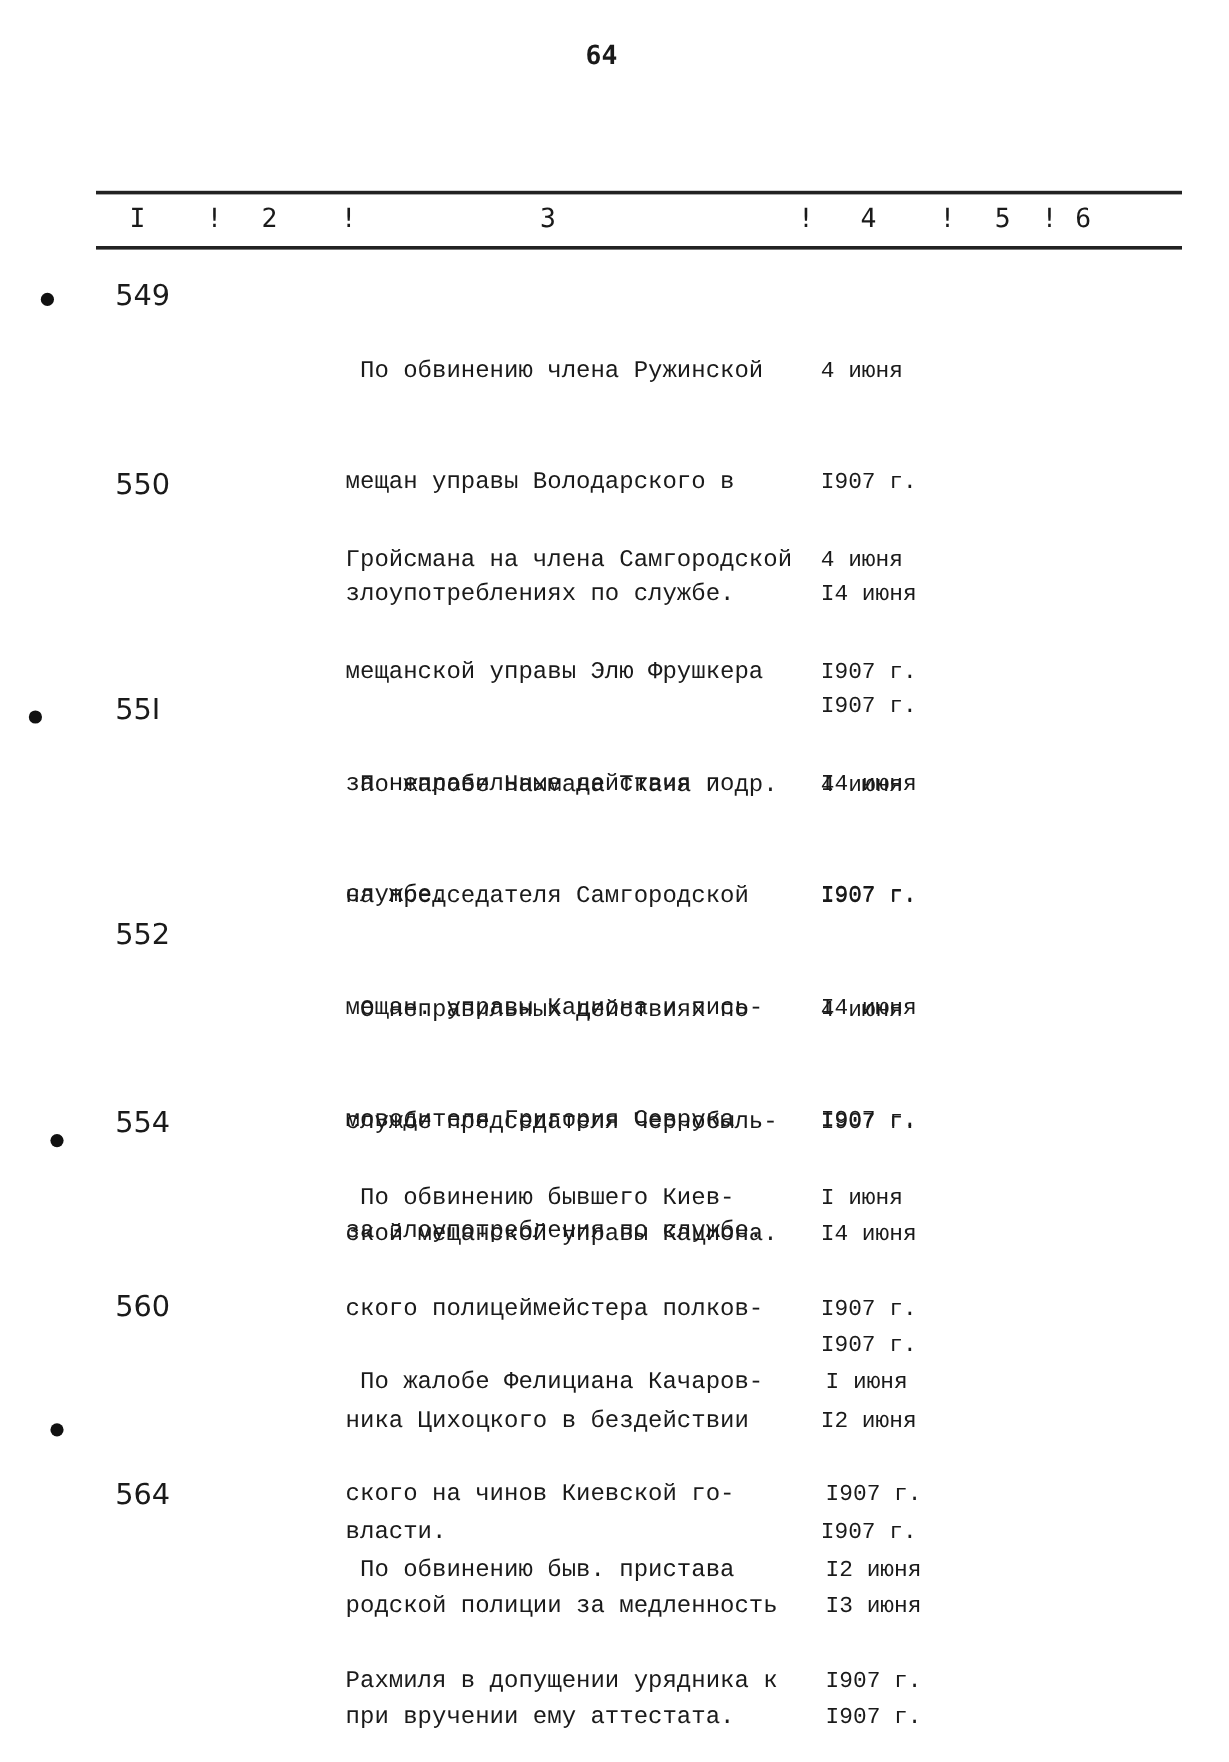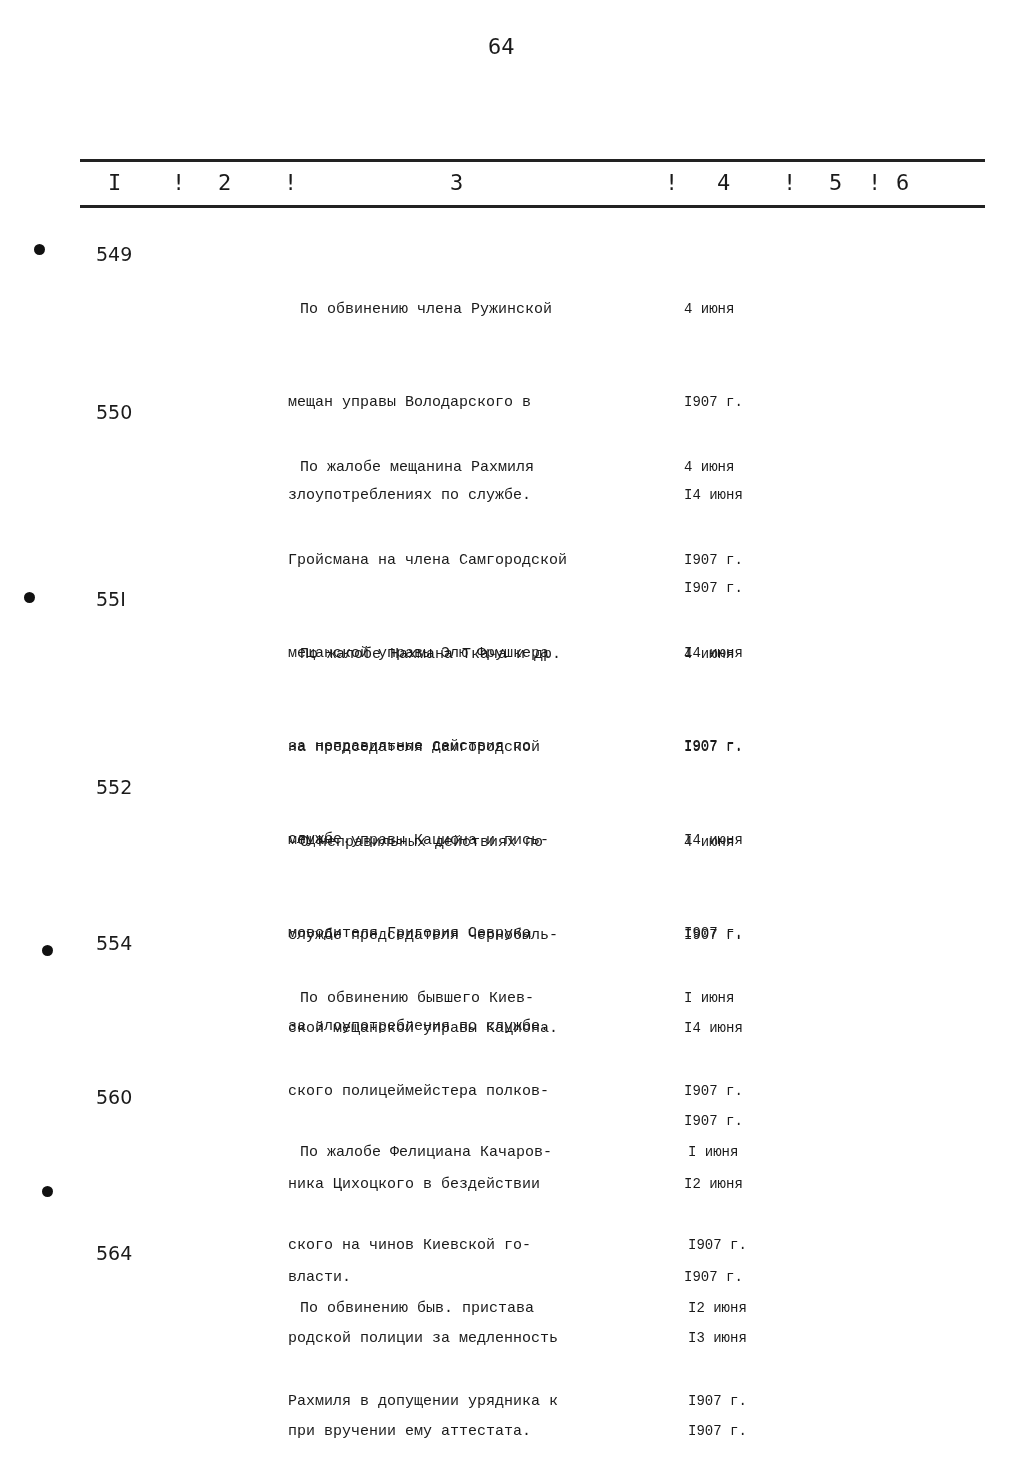--- a/index.html
+++ b/index.html
@@ -4,37 +4,38 @@
 <style>
   html, body { margin: 0; padding: 0; background: #ffffff; }
   body {
     width: 1024px; height: 1468px; position: relative; overflow: hidden;
     font-family: "Liberation Mono", "DejaVu Sans Mono", monospace;
     color: #1a1a1a;
   }
   .page-num {
     position: absolute; left: 488px; top: 34px; font-size: 22px;
     font-family: "DejaVu Sans Mono", monospace;
+    font-weight: bold;
   }
   .rule { position: absolute; left: 80px; width: 905px; height: 3px; background: #222; }
   .rule.top { top: 159px; }
   .rule.bottom { top: 205px; }
   .hdr { position: absolute; top: 170px; font-size: 22px; font-family: "DejaVu Sans Mono", monospace; }
   .entry { position: absolute; left: 0; width: 1024px; }
   .entry .num {
-    position: absolute; left: 96px; top: 11px; font-size: 19px;
+    position: absolute; left: 96px; top: 0; font-size: 24px;
     font-family: "DejaVu Sans", sans-serif;
   }
   .entry .desc {
     position: absolute; left: 288px; top: 0; width: 400px;
-    font-size: 15px; line-height: 31px; white-space: pre;
+    font-size: 20px; line-height: 31px; white-space: pre;
   }
   .entry .dates {
     position: absolute; left: 684px; top: 0;
-    font-size: 14px; line-height: 31px; white-space: pre;
+    font-size: 19px; line-height: 31px; white-space: pre;
   }
   .line { display: block; }
   .dot {
     position: absolute; width: 11px; height: 11px; background: #111; border-radius: 50%;
   }
 </style>
 </head>
 <body>
 
 <div>
@@ -68,21 +69,20 @@
       <span class="line">4 июня</span>
       <span class="line">I907 г.</span>
       <span class="line">I4 июня</span>
       <span class="line">I907 г.</span>
     </div>
   </div>
 
   <div class="entry" style="top:390px">
     <span class="num">550</span>
     <div class="desc">
-      <span class="line" style="padding-left:12px">По жалобе мещанина Рахмиля</span>
       <span class="line">Гройсмана на члена Самгородской</span>
       <span class="line">мещанской управы Элю Фрушкера</span>
       <span class="line">за неправильные действия по</span>
       <span class="line">службе.</span>
     </div>
     <div class="dates">
       <span class="line">4 июня</span>
       <span class="line">I907 г.</span>
       <span class="line">I4 июня</span>
       <span class="line">I907 г.</span>

